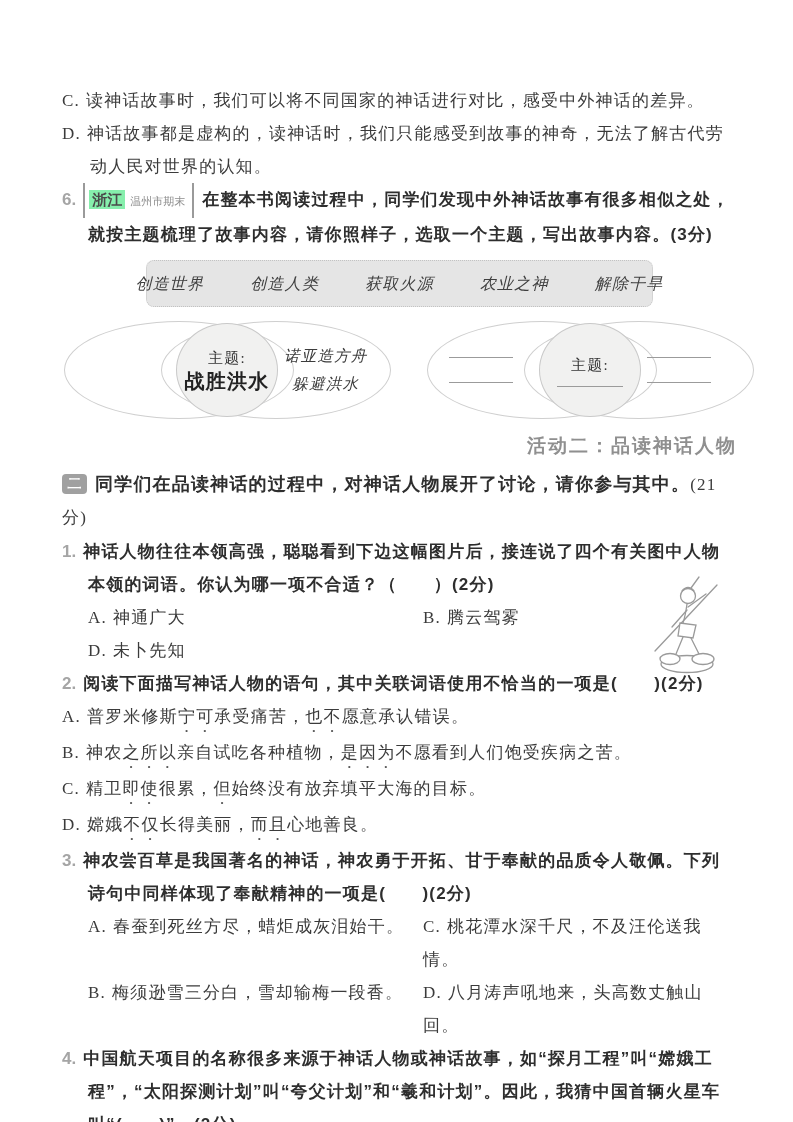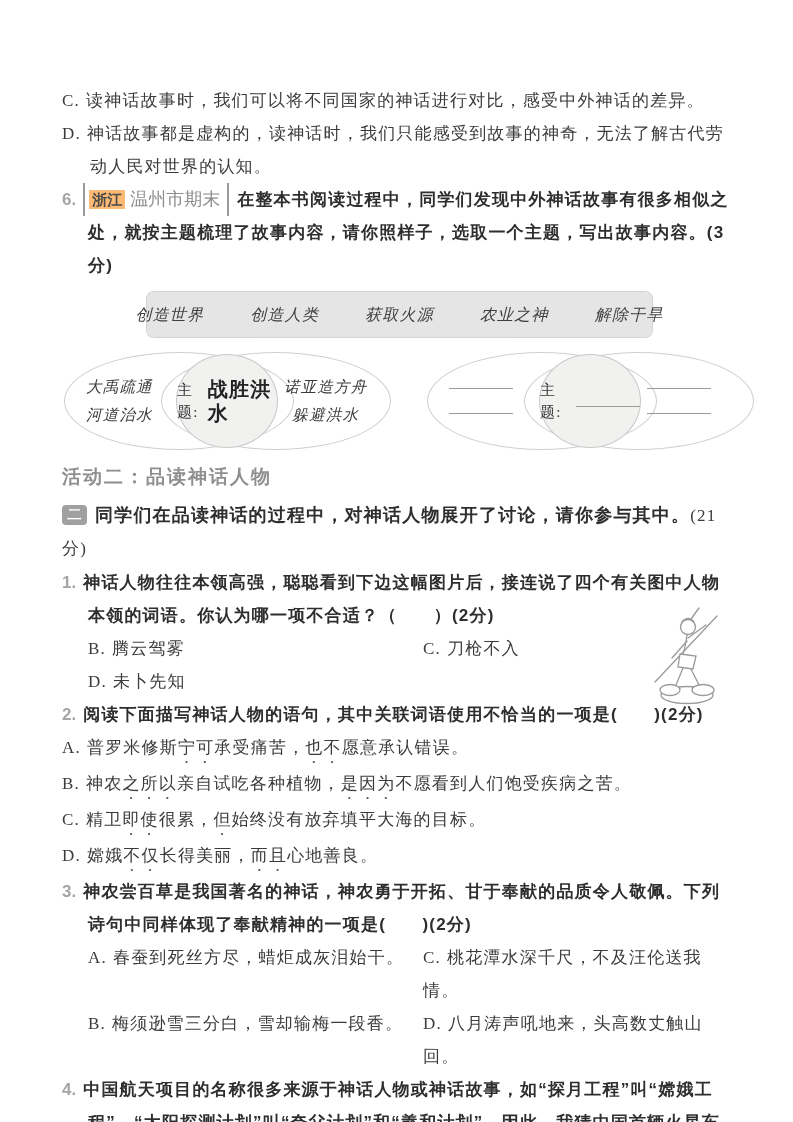--- a/index.html
+++ b/index.html
@@ -13,53 +13,53 @@
   .para{padding-left:28px;text-indent:-28px;margin:0;}
   .qpara{padding-left:26px;text-indent:-26px;margin:0;}
   .qnum{color:#a5a5a5;font-family:"Liberation Sans","DejaVu Sans",sans-serif;
     font-weight:bold;margin-right:7px;letter-spacing:0;}
   .olabel{margin-right:6px;}
   .stem{font-family:"Liberation Sans","DejaVu Sans",sans-serif;font-weight:bold;color:#2e2e2e;}
   .serif{color:#3b3b3b;}
   
   .badge-wrap{border-left:2px solid #9a9a9a;border-right:2px solid #9a9a9a;
     padding:0 7px 0 4px;margin-right:8px;letter-spacing:0;text-indent:0;display:inline-block;}
-  .badge-region{background:#fdba74;color:#4a4a4a;font-family:"Liberation Sans",sans-serif;
+  .badge-region{background:#86efac;color:#4a4a4a;font-family:"Liberation Sans",sans-serif;
     font-weight:bold;font-size:15px;padding:1px 3px;}
-  .badge-source{color:#8d8d8d;font-family:"Liberation Sans",sans-serif;font-size:18px;margin-left:5px;}
+  .badge-source{color:#8d8d8d;font-family:"Liberation Sans",sans-serif;font-size:11px;margin-left:5px;}
   
   .wordbank{border:1.5px dotted #c2c2c2;background:#e5e5e5;border-radius:8px;
     display:flex;gap:46px;justify-content:center;width:465px;margin:9px auto 14px auto;
     padding:6px 20px;}
   .wordbank .wb-item{font-style:italic;color:#3f3f3f;font-size:16px;white-space:nowrap;}
   
   .venn-row{display:flex;gap:38px;margin:8px 0 10px 2px;}
   .venn{position:relative;width:325px;height:98px;flex:0 0 auto;}
   .venn .ell{position:absolute;top:0;width:228px;height:96px;border:1px solid #cfcfcf;
     border-radius:50%;background:transparent;}
   .venn .ell.left{left:0;}
   .venn .ell.right{left:97px;}
   .venn .mid{position:absolute;left:112px;top:2px;width:100px;height:92px;border-radius:50%;
-    background:#f1f1f0;border:1px solid #c9c9c9;display:flex;
+    background:#f1f1f0;border:1px solid #c9c9c9;display:flex;flex-direction:column;
     align-items:center;justify-content:center;z-index:2;}
   .venn .side{position:absolute;top:50%;transform:translateY(-50%);
     display:flex;flex-direction:column;gap:2px;align-items:center;z-index:1;}
   .venn .side.l{left:22px;}
   .venn .side.r{left:220px;}
   .venn .side .txt{font-style:italic;font-size:15.5px;line-height:26px;color:#3c3c3c;white-space:nowrap;}
   .venn .mid .theme-label{font-size:15px;color:#333;line-height:22px;}
   .venn .mid .theme-value{font-family:"Liberation Sans",sans-serif;font-weight:bold;
     font-size:20px;color:#222;line-height:24px;}
   .blank{display:inline-block;width:64px;height:0;border-bottom:1.2px solid #9b9b9b;
     vertical-align:middle;}
   .venn .side .blank{margin:11px 0;}
   .venn .mid .blank{width:66px;margin-top:10px;}
   
   .activity-title{font-family:"Liberation Sans","DejaVu Sans",sans-serif;font-weight:bold;
-    font-size:19px;color:#8f8f8f;text-align:left;margin:10px 0 6px 0;letter-spacing:2px;}
+    font-size:19px;color:#8f8f8f;text-align:right;margin:10px 0 6px 0;letter-spacing:2px;}
   .big-stem{margin:2px 0 1px 0;}
   .marker{display:inline-flex;align-items:center;justify-content:center;width:25px;height:20px;
     background:#a0a0a0;color:#fff;border-radius:4px;font-family:"Liberation Sans",sans-serif;
     font-weight:bold;font-size:14px;margin-right:8px;vertical-align:2px;letter-spacing:0;text-indent:0;}
   .big-stem .stem{font-size:18px;margin-top:32px;}
   .points{font-family:"Liberation Serif",serif;font-weight:normal;color:#3b3b3b;}
   
   .grid2{display:grid;grid-template-columns:335px 1fr;padding-left:26px;margin:0;}
   .qblock{position:relative;}
   .monkey{position:absolute;right:6px;top:36px;z-index:3;}
@@ -84,24 +84,20 @@
       <span class="wb-item">获取火源</span>
       <span class="wb-item">农业之神</span>
       <span class="wb-item">解除干旱</span>
     </div>
 
     <div class="venn-row">
 
       <div class="venn">
         <div class="ell left"></div>
         <div class="ell right"></div>
-        <div class="side l">
-          <span class="txt">大禹疏通</span>
-          <span class="txt">河道治水</span>
-        </div>
         <div class="mid">
           <span class="theme-label">主题:</span>
           <span class="theme-value">战胜洪水</span>
         </div>
         <div class="side r">
           <span class="txt">诺亚造方舟</span>
           <span class="txt">躲避洪水</span>
         </div>
       </div>
 
@@ -124,22 +120,22 @@
     </div>
   </div>
 
   <div class="activity-title">活动二：品读神话人物</div>
 
   <p class="big-stem"><span class="marker">二</span><span class="stem">同学们在品读神话的过程中，对神话人物展开了讨论，请你参与其中。</span><span class="points">(21分)</span></p>
 
   <div class="qblock">
     <p class="qpara"><span class="qnum">1.</span><span class="stem">神话人物往往本领高强，聪聪看到下边这幅图片后，接连说了四个有关图中人物本领的词语。你认为哪一项不合适？（　　）(2分)</span></p>
     <div class="grid2">
+      <span class="serif"><span class="olabel">A.</span><span>神通广大</span></span>
       <span class="serif"><span class="olabel">B.</span><span>腾云驾雾</span></span>
-      <span class="serif"><span class="olabel">C.</span><span>刀枪不入</span></span>
       <span class="serif"><span class="olabel">D.</span><span>未卜先知</span></span>
     </div>
     <div class="monkey">
       <svg width="88" height="104" viewBox="0 0 88 104" fill="none" stroke="#9a9a9a" stroke-width="1.3" stroke-linecap="round">
         <line x1="12" y1="80" x2="74" y2="14"></line>
         <circle cx="45" cy="25" r="7.5" fill="#ffffff"></circle>
         <path d="M39 20 q6 -7 12 0"></path>
         <path d="M48 17 L56 6"></path>
         <path d="M44 33 C43 40 42 46 40 52"></path>
         <path d="M45 36 L63 23"></path>

